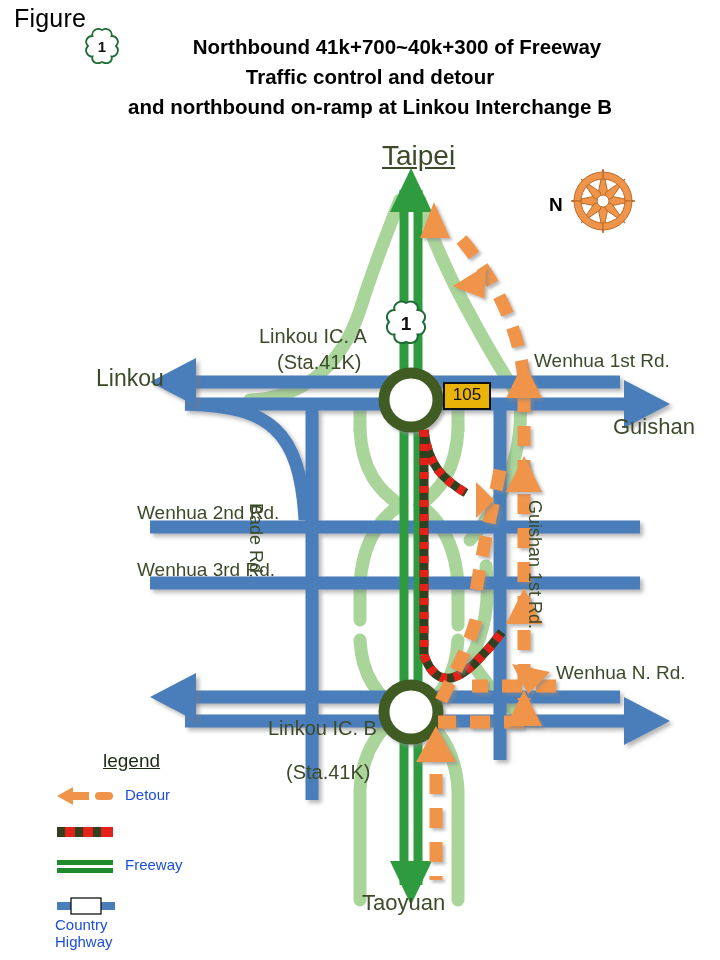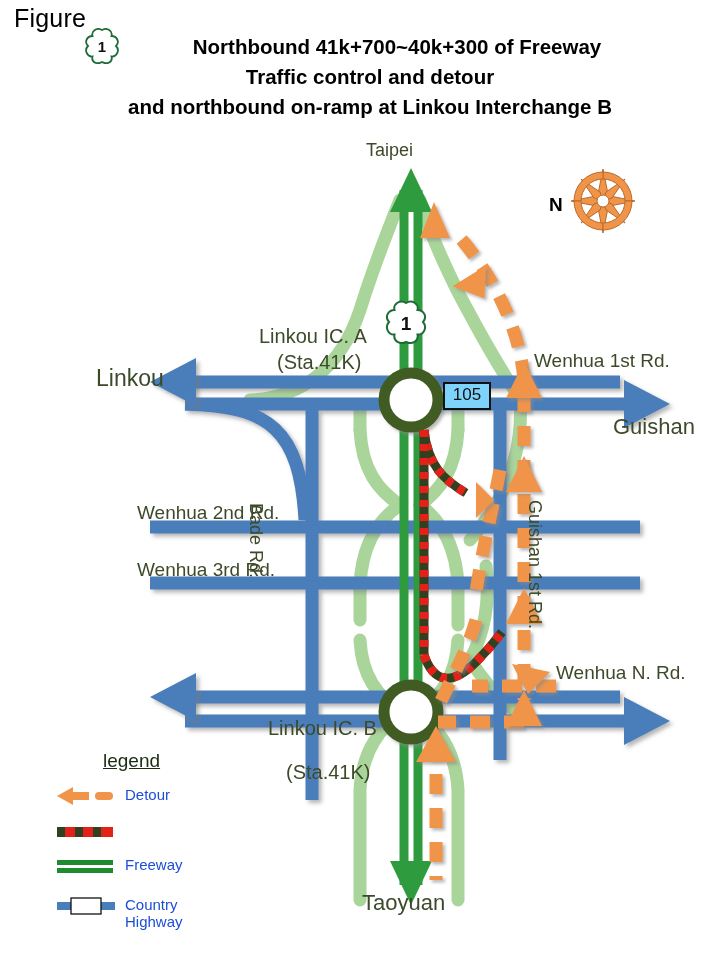--- a/index.html
+++ b/index.html
@@ -26,21 +26,21 @@
     position:absolute;left:82px;top:28px;width:40px;height:36px;
   }
 
   
   .layer{position:absolute;left:0;top:0;width:720px;height:960px;}
 
   
   .mlabel{
     position:absolute;color:#3d4a29;font-size:20px;white-space:nowrap;
   }
-  .lbl-taipei{left:366px;top:140px;font-size:18px;}
+  .lbl-taipei{left:382px;top:140px;font-size:28px;text-decoration:underline;}
   .lbl-taoyuan{left:362px;top:890px;font-size:22px;}
   .lbl-linkou{left:76px;top:365px;font-size:23px;margin-left:20px;}
   .lbl-guishan{left:613px;top:414px;font-size:22px;}
   .lbl-icA1{left:259px;top:325px;font-size:20px;}
   .lbl-icA2{left:277px;top:351px;font-size:20px;}
   .lbl-icB1{left:268px;top:717px;font-size:20px;}
   .lbl-icB2{left:286px;top:761px;font-size:20px;}
   .lbl-w1{left:534px;top:350px;font-size:19px;}
   .lbl-w2{left:137px;top:502px;font-size:19px;}
   .lbl-w3{left:137px;top:559px;font-size:19px;}
@@ -54,36 +54,36 @@
     transform:rotate(90deg);transform-origin:left top;
   }
   .lbl-n{
     position:absolute;left:549px;top:194px;font-size:19px;
     font-weight:bold;color:#000;
   }
 
   
   .shield105{
     position:absolute;left:443px;top:382px;
-    width:44px;height:24px;background:#7dd3fc;border:2px solid #111;
+    width:44px;height:24px;background:#eab308;border:2px solid #111;
     font-size:17px;line-height:22px;text-align:center;color:#111;
   }
 
   
   .shield-map{position:absolute;left:382px;top:300px;width:48px;height:46px;}
   .legend-title{
     position:absolute;left:103px;top:750px;font-size:19px;color:#1b2a12;
     text-decoration:underline;
   }
   .legend-row{position:absolute;display:flex;align-items:flex-start;}
   .legend-text{font-size:15px;color:#1d4ed8;line-height:17px;}
   .lg1{left:55px;top:786px;}
   .lg2{left:55px;top:822px;}
   .lg3{left:55px;top:856px;}
-  .lg4{left:55px;top:896px;}
+  .lg4{left:55px;top:896px;flex-direction:column;}
   .lg-sw{width:62px;height:20px;margin-right:8px;flex:0 0 auto;}
 </style>
 </head>
 <body>
 
 <div id="stage">
 
   <div class="figure-word">Figure</div>
 
   <svg class="shield-title" viewBox="0 0 40 36">

